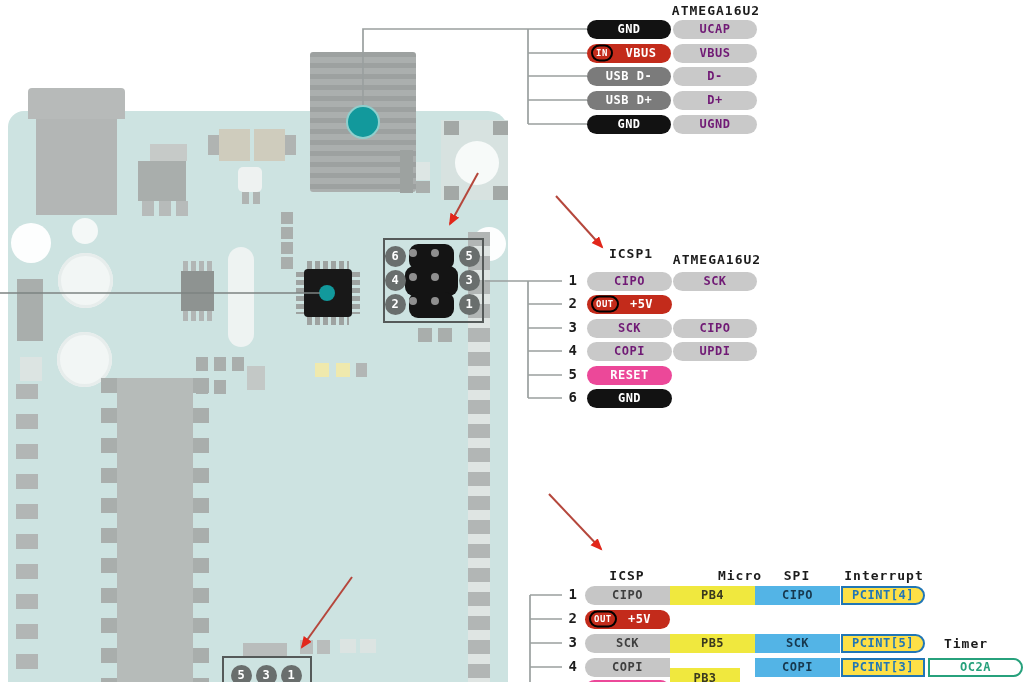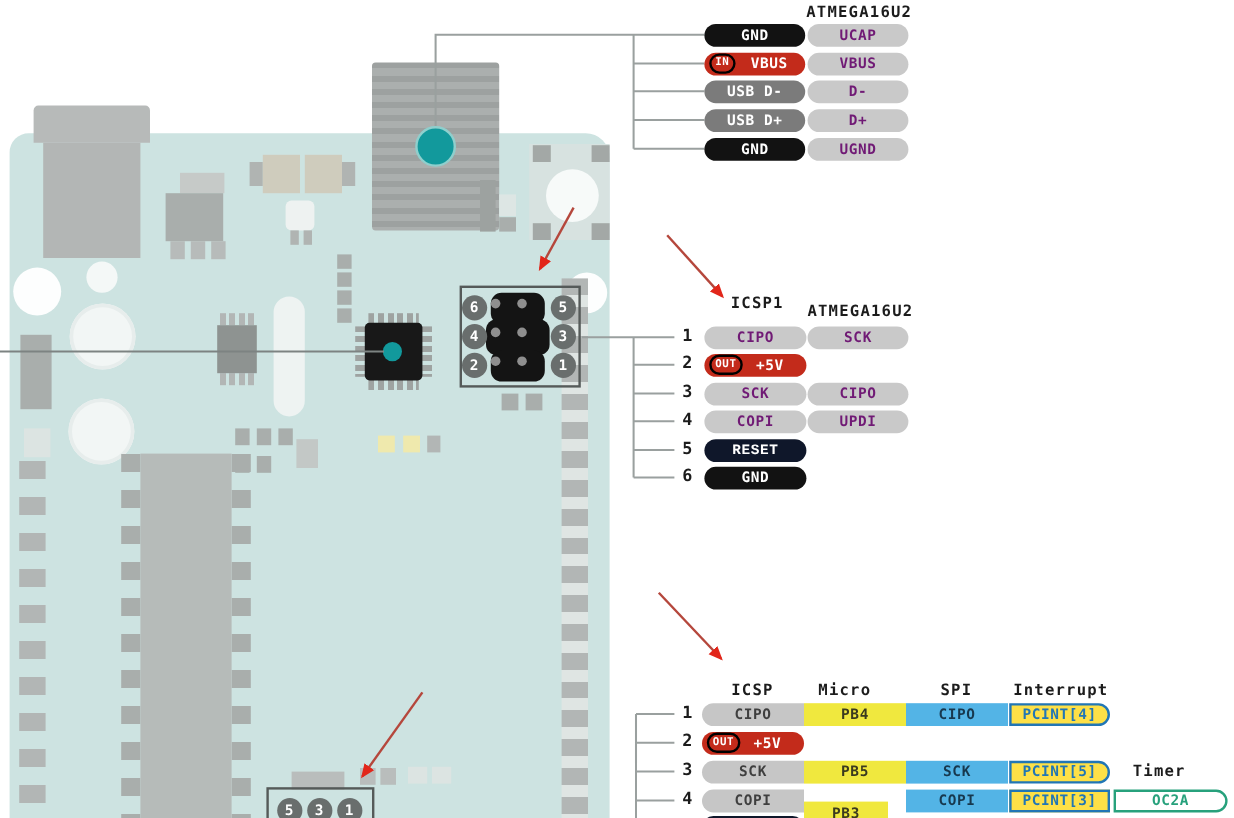--- a/index.html
+++ b/index.html
@@ -86,21 +86,21 @@
   #board-pins-layer,#tables-layer{position:absolute;left:0;top:0;width:100%;height:100%;}
   .pin-circle{position:absolute;width:21px;height:21px;border-radius:50%;background:#696e6d;color:#fff;
     font-weight:700;font-size:12px;display:flex;align-items:center;justify-content:center;}
   .conn-dot{position:absolute;width:8px;height:8px;border-radius:50%;background:#8f8f8f;}
   .pill{position:absolute;height:19px;box-sizing:border-box;display:flex;align-items:center;justify-content:center;
     font-weight:700;font-size:12px;letter-spacing:0.5px;white-space:nowrap;text-align:right;}
   .p-ltgray{background:#c9c9c9;color:#701a75;border-radius:10px;}
   .p-ltgrayL{background:#c6c6c6;color:#3f3f3f;border-radius:10px 0 0 10px;}
   .p-black{background:#121212;color:#fff;border-radius:10px;}
   .p-dkgray{background:#7b7b7b;color:#fff;border-radius:10px;}
-  .p-midgray{background:#0f172a;color:#fff;border-radius:10px;font-family:Liberation Mono, monospace;}
+  .p-midgray{background:#ec4899;color:#fff;border-radius:10px;}
   .p-red{background:#c32b1b;color:#fff;border-radius:10px;}
   .p-yellow{background:#f0e83e;color:#3a3a1f;}
   .p-blue{background:#53b4e6;color:#17384e;}
   .p-pcint{background:#fde047;color:#2176b5;border:2px solid #2176b5;}
   .p-timer{background:#fff;color:#27a17c;border:2px solid #27a17c;border-radius:0 11px 11px 0;}
   .capR{border-radius:0 10px 10px 0 !important;}
   .has-badge{padding-left:24px;}
   .badge{position:absolute;left:4px;top:50%;transform:translateY(-50%);border:2px solid #000000;border-radius:9px;
     color:#fff;font-size:9px;font-weight:700;padding:0 3px;height:13px;line-height:12px;background:transparent;}
   .col-header,.tbl-title{position:absolute;transform:translateX(-50%);font-weight:700;font-size:13px;
@@ -250,21 +250,21 @@
       <div class="pill p-ltgray" style="left: 587px; top: 318.5px; width: 85px;">SCK</div>
       <div class="pill p-ltgray" style="left: 673px; top: 318.5px; width: 84px;">CIPO</div>
       <div class="pin-num" style="left: 577px; top: 342px;">4</div>
       <div class="pill p-ltgray" style="left: 587px; top: 341.5px; width: 85px;">COPI</div>
       <div class="pill p-ltgray" style="left: 673px; top: 341.5px; width: 84px;">UPDI</div>
       <div class="pin-num" style="left: 577px; top: 366px;">5</div>
       <div class="pill p-midgray" style="left: 587px; top: 365.5px; width: 85px;">RESET</div>
       <div class="pin-num" style="left: 577px; top: 389px;">6</div>
       <div class="pill p-black" style="left: 587px; top: 388.5px; width: 85px;">GND</div>
       <div class="col-header" style="left: 627px; top: 568px;">ICSP</div>
-      <div class="col-header" style="left: 704px; top: 568px;">Micro</div>
+      <div class="col-header" style="left: 740px; top: 568px;">Micro</div>
       <div class="col-header" style="left: 797px; top: 568px;">SPI</div>
       <div class="col-header" style="left: 884px; top: 568px;">Interrupt</div>
       <div class="pin-num" style="left: 577px; top: 586px;">1</div>
       <div class="pill p-ltgrayL" style="left: 585px; top: 585.5px; width: 85px;">CIPO</div>
       <div class="pill p-yellow" style="left: 670px; top: 585.5px; width: 85px;">PB4</div>
       <div class="pill p-blue" style="left: 755px; top: 585.5px; width: 85px;">CIPO</div>
       <div class="pill p-pcint capR" style="left: 841px; top: 585.5px; width: 84px;">PCINT[4]</div>
       <div class="pin-num" style="left: 577px; top: 610px;">2</div>
       <div class="pill p-red has-badge" style="left: 585px; top: 609.5px; width: 85px;">
         <span class="badge">OUT</span>

